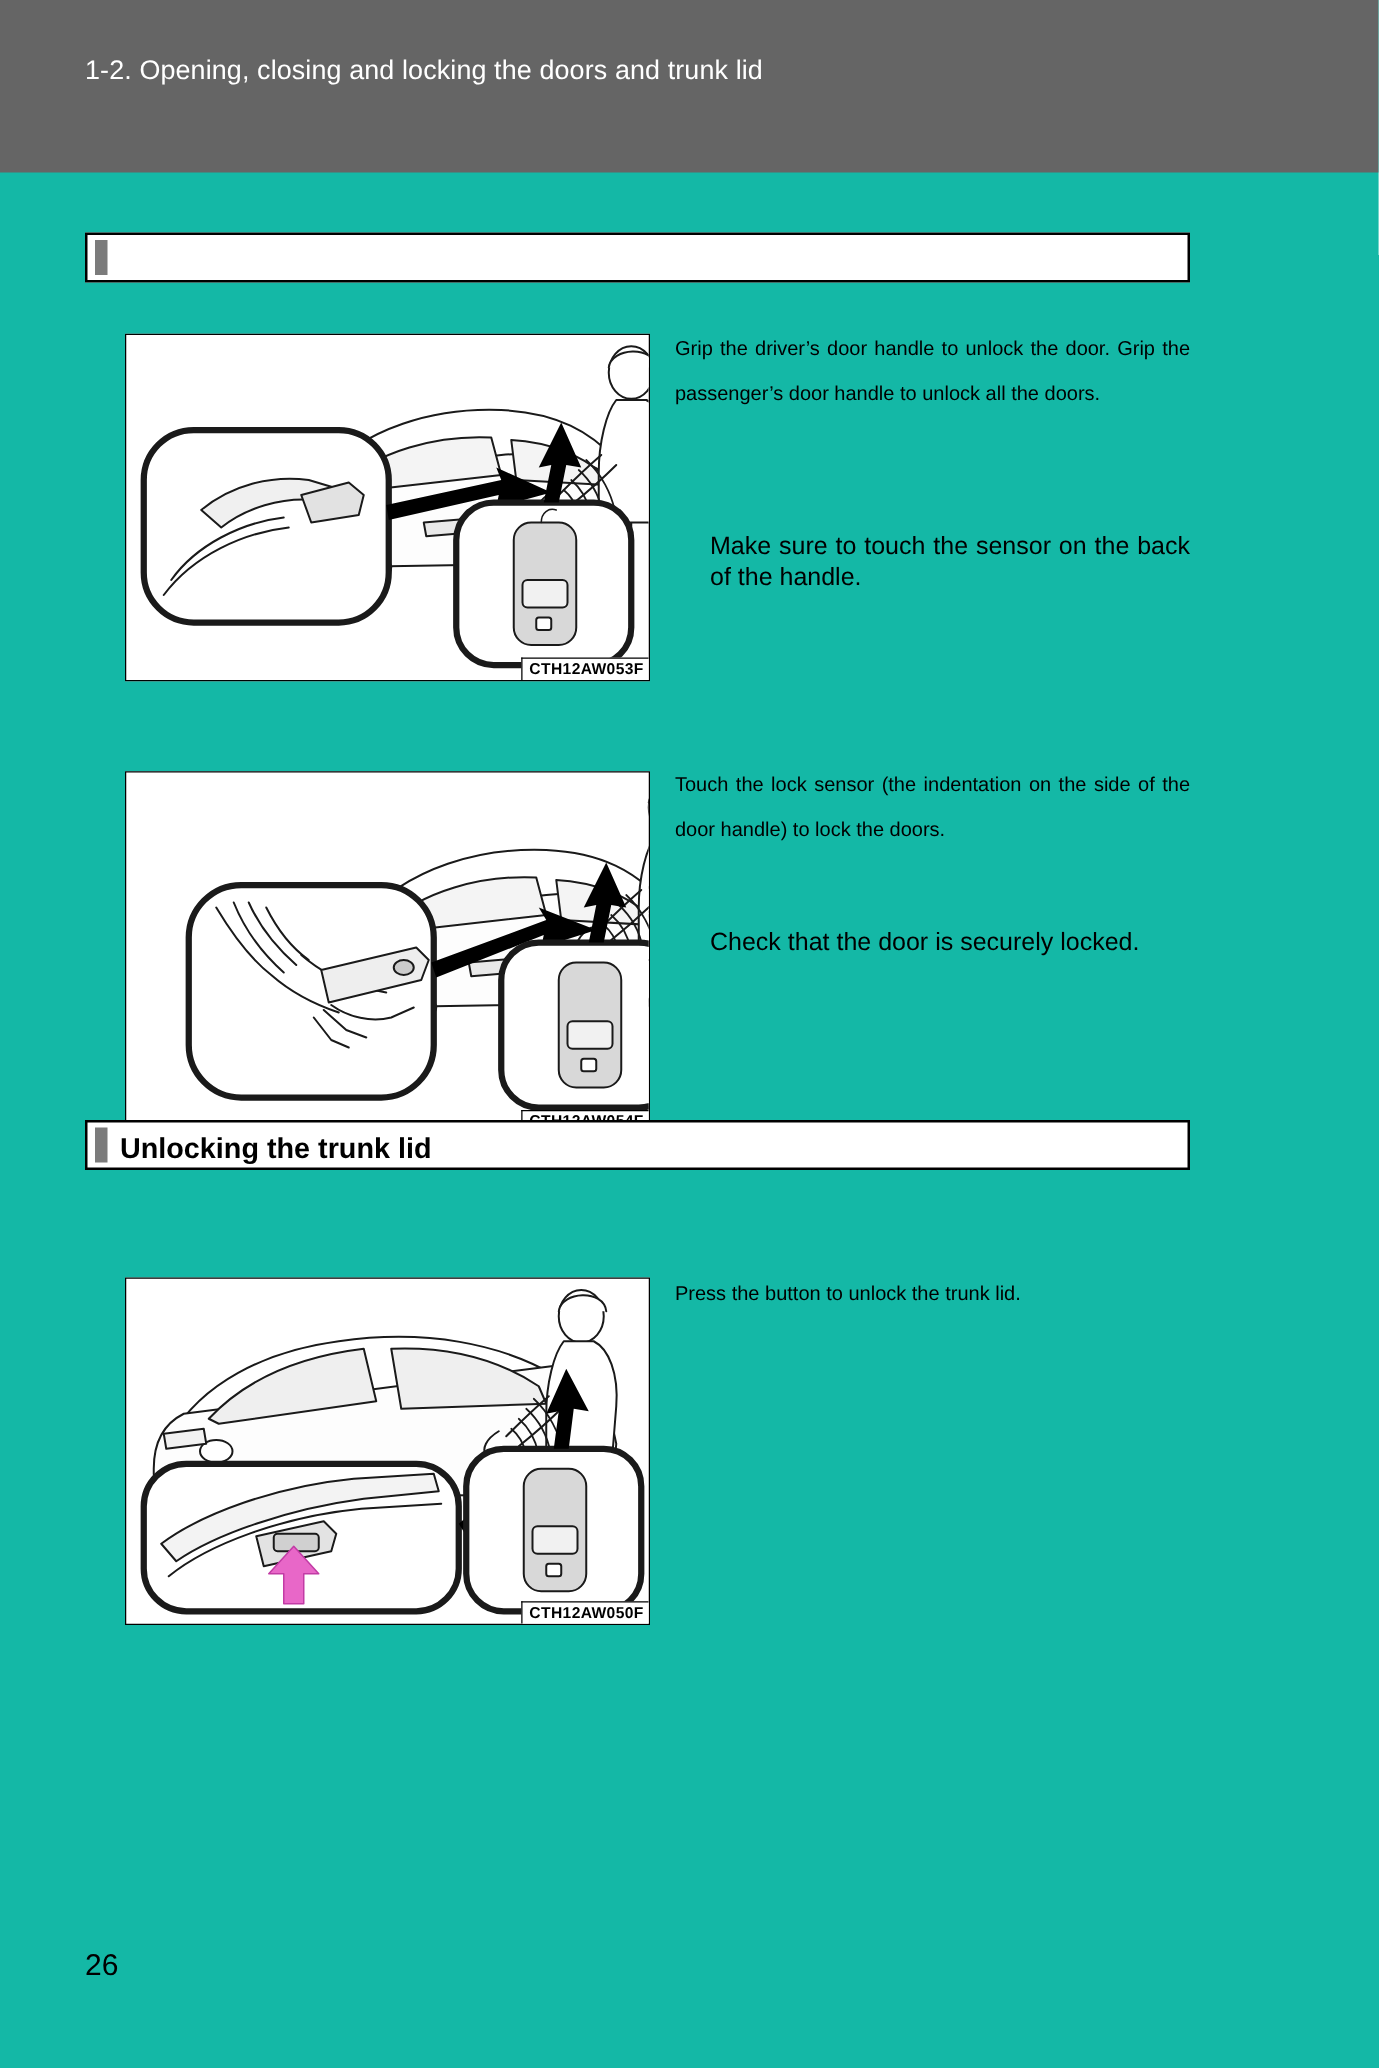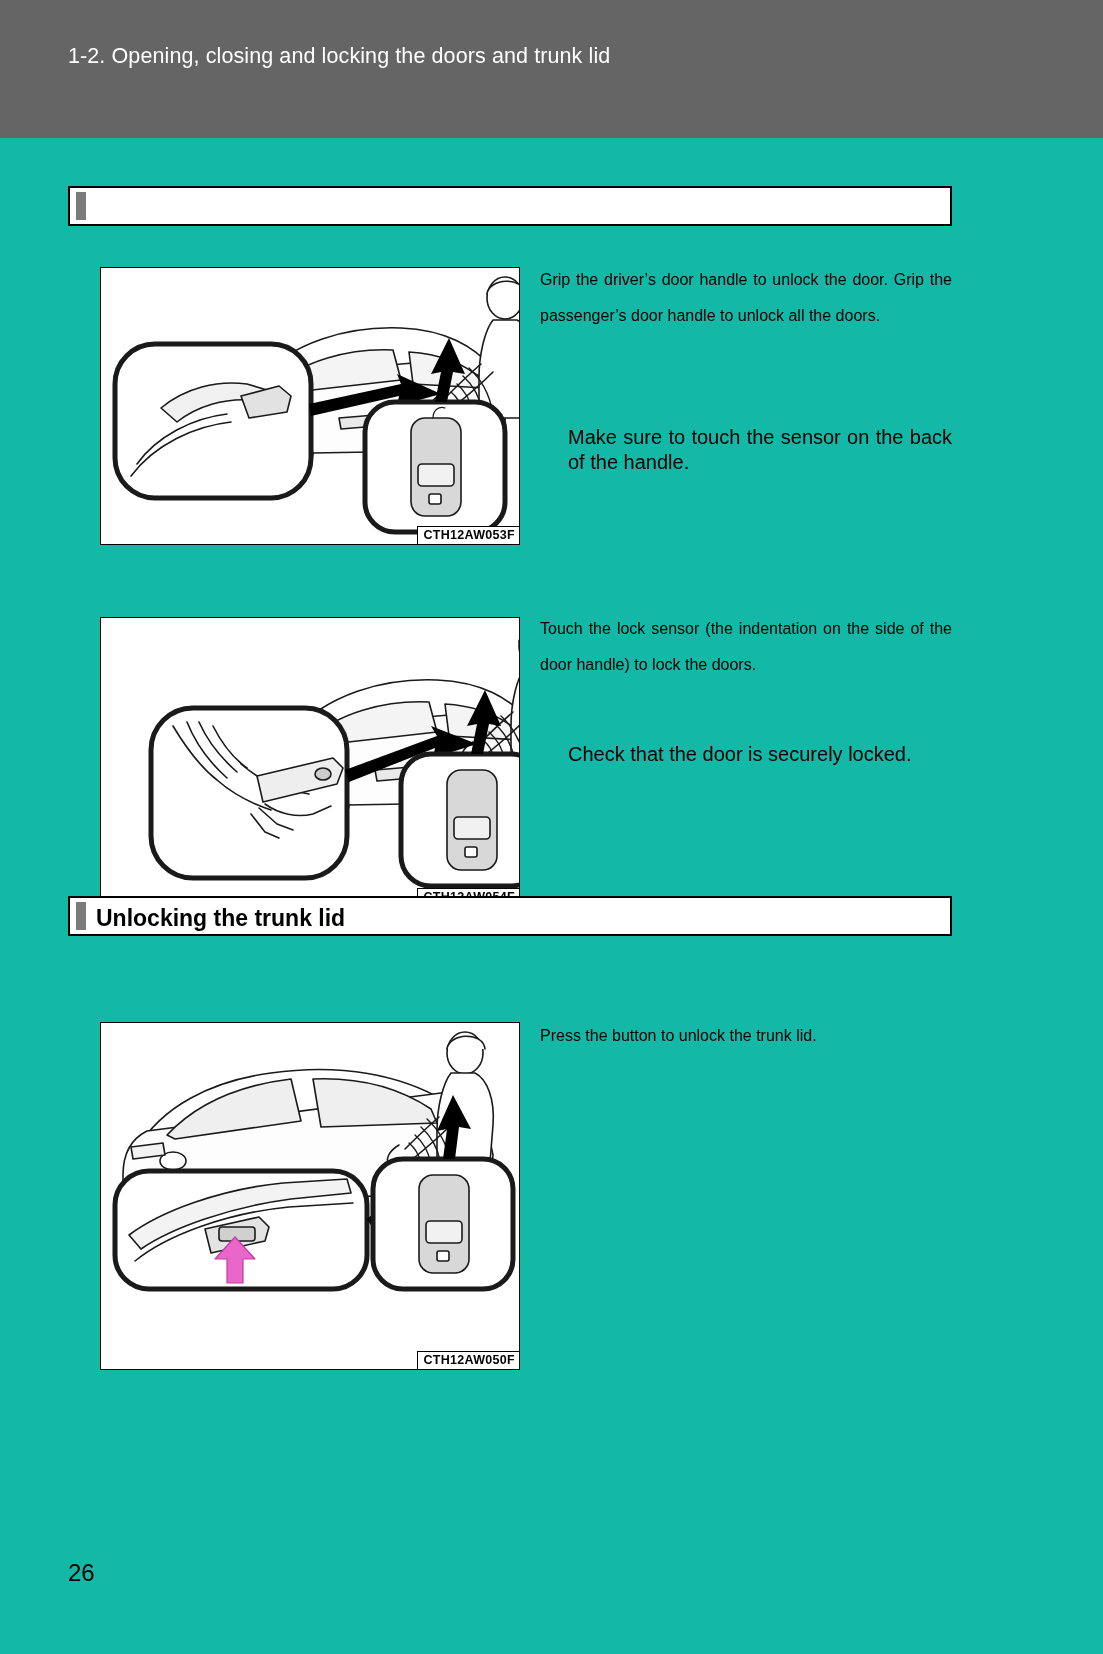--- a/index.html
+++ b/index.html
@@ -223,21 +223,21 @@
   </div>
 
   <div class="body-text" style="left:540px; top:611px; width:412px;">Touch the lock sensor (the indentation on the side of the door handle) to lock the doors.</div>
   <div class="sub-text" style="left:568px; top:742px; width:384px;">Check that the door is securely locked.</div>
 
   <div class="section-bar" style="top:896px;">
     <div class="tick"></div>
     <div class="section-label">Unlocking the trunk lid</div>
   </div>
 
-  <div class="figure" style="left:100px; top:1022px; width:420px; height:348px;">
+  <div class="figure" style="left:100px; top:1022px; width:420px; height:278px;">
     <svg width="418" height="276" viewBox="0 0 418 276">
       <g fill="none" stroke="#1a1a1a" stroke-width="1.6" stroke-linejoin="round" stroke-linecap="round">
 
         <path d="M36 126 C60 84 110 58 170 50 C240 40 300 52 344 78 L372 100 L380 128"></path>
         <path d="M22 152 C22 130 30 116 46 108 L340 70 C360 68 378 82 386 104 L392 132 L390 156 C390 166 380 172 368 172 L44 176 C30 176 22 168 22 156 Z" fill="#fdfdfd"></path>
         <path d="M66 112 C96 80 140 62 190 56 L200 98 L74 116 Z" fill="#efefef"></path>
         <path d="M212 56 C260 54 300 66 330 86 L336 100 L220 104 Z" fill="#efefef"></path>
 
         <ellipse cx="72" cy="138" rx="13" ry="9" fill="#ffffff"></ellipse>
 

